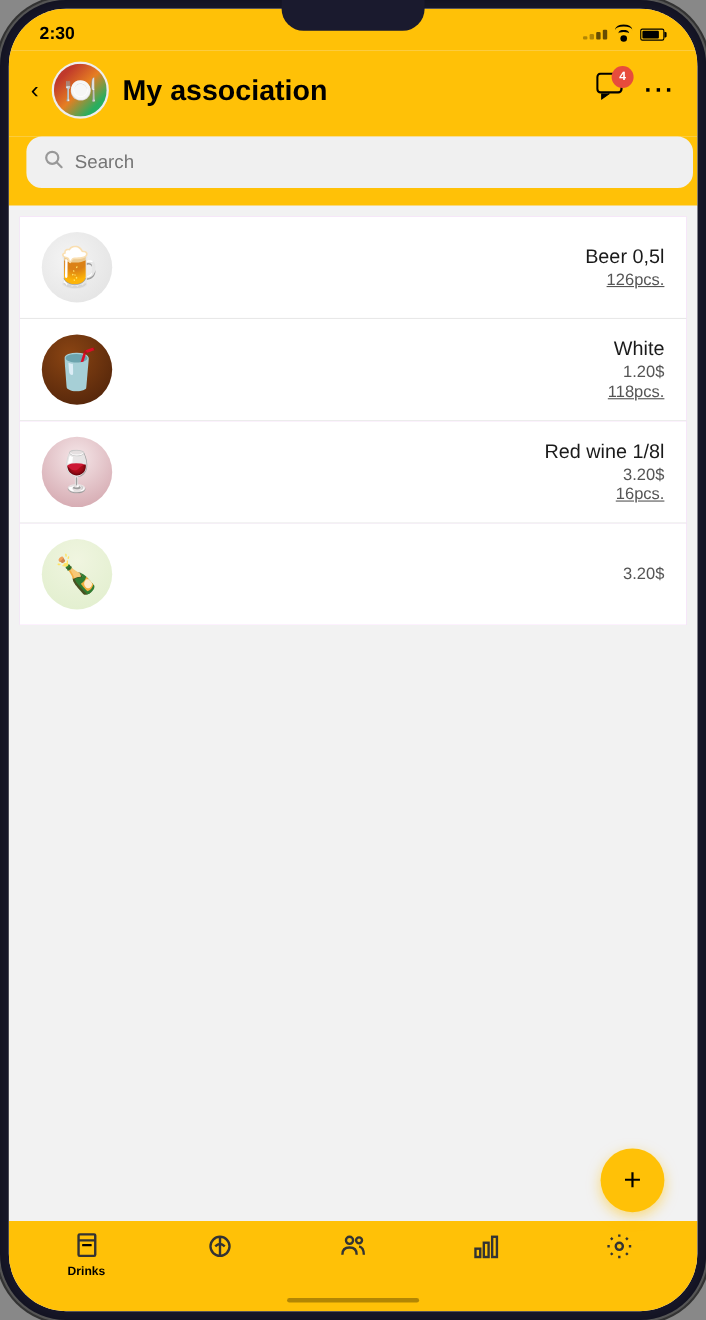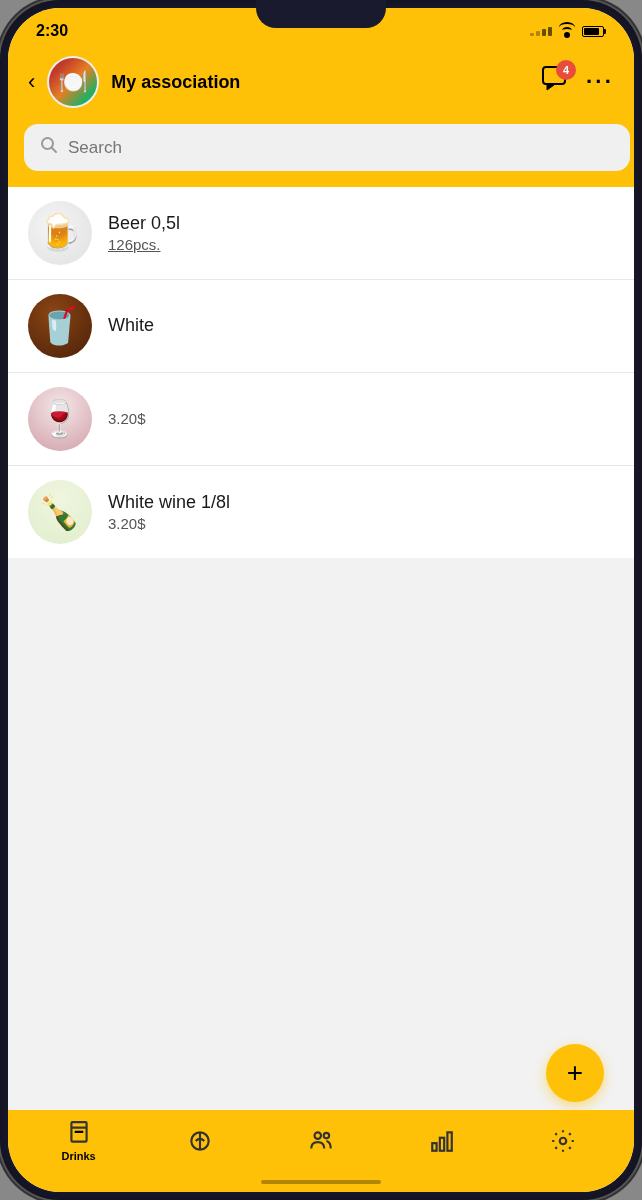--- a/index.html
+++ b/index.html
@@ -177,21 +177,21 @@
       
     }
     
     .avatar-img::before {
       content: '🍽️';
       font-size: 24px;
     }
 
     .header-title {
       flex: 1;
-      font-size: 18px;
+      font-size: 26px;
       font-weight: 700;
       color: #000;
     }
     .header-actions {
       display: flex;
       align-items: center;
       gap: 16px;
     }
     .chat-btn {
       position: relative;
@@ -249,21 +249,22 @@
 
     
     .content-area {
       flex: 1;
       background: #f2f2f2;
       overflow-y: auto;
     }
 
     .item-list {
       background: #f0abfc;
-      margin: 0;
+      margin: 10px;
+      text-align: right;
     }
 
     .list-item {
       display: flex;
       align-items: center;
       padding: 14px 20px;
       border-bottom: 1px solid #e8e8e8;
       cursor: pointer;
       background: white;
     }
@@ -349,21 +350,21 @@
       cursor: pointer;
       box-shadow: 0 4px 12px rgba(255,193,7,0.5);
       font-weight: 300;
     }
 
     
     .bottom-nav {
       background: #FFC107;
       display: flex;
       justify-content: space-around;
-      align-items: center;
+      align-items: flex-start;
       padding: 10px 10px 30px 10px;
       flex-shrink: 0;
     }
     .nav-item {
       display: flex;
       flex-direction: column;
       align-items: center;
       gap: 4px;
       cursor: pointer;
       flex: 1;
@@ -463,34 +464,37 @@
           <div class="item-info">
             <div class="item-name">Beer 0,5l</div>
             <div class="item-stock">126pcs.</div>
           </div>
         </div>
 
         <div class="list-item">
           <div class="item-image cola-img"></div>
           <div class="item-info">
             <div class="item-name">White</div>
+            <div class="item-price">1.20$</div>
+            <div class="item-stock">118pcs.</div>
           </div>
         </div>
 
         <div class="list-item">
           <div class="item-image redwine-img"></div>
           <div class="item-info">
+            <div class="item-name">Red wine 1/8l</div>
             <div class="item-price">3.20$</div>
+            <div class="item-stock">16pcs.</div>
           </div>
         </div>
 
         <div class="list-item">
           <div class="item-image whitewine-img"></div>
           <div class="item-info">
-            <div class="item-name">White wine 1/8l</div>
             <div class="item-price">3.20$</div>
           </div>
         </div>
 
       </div>
     </div>
 
     <div class="fab-container">
       <div class="fab-btn">+</div>
     </div>

